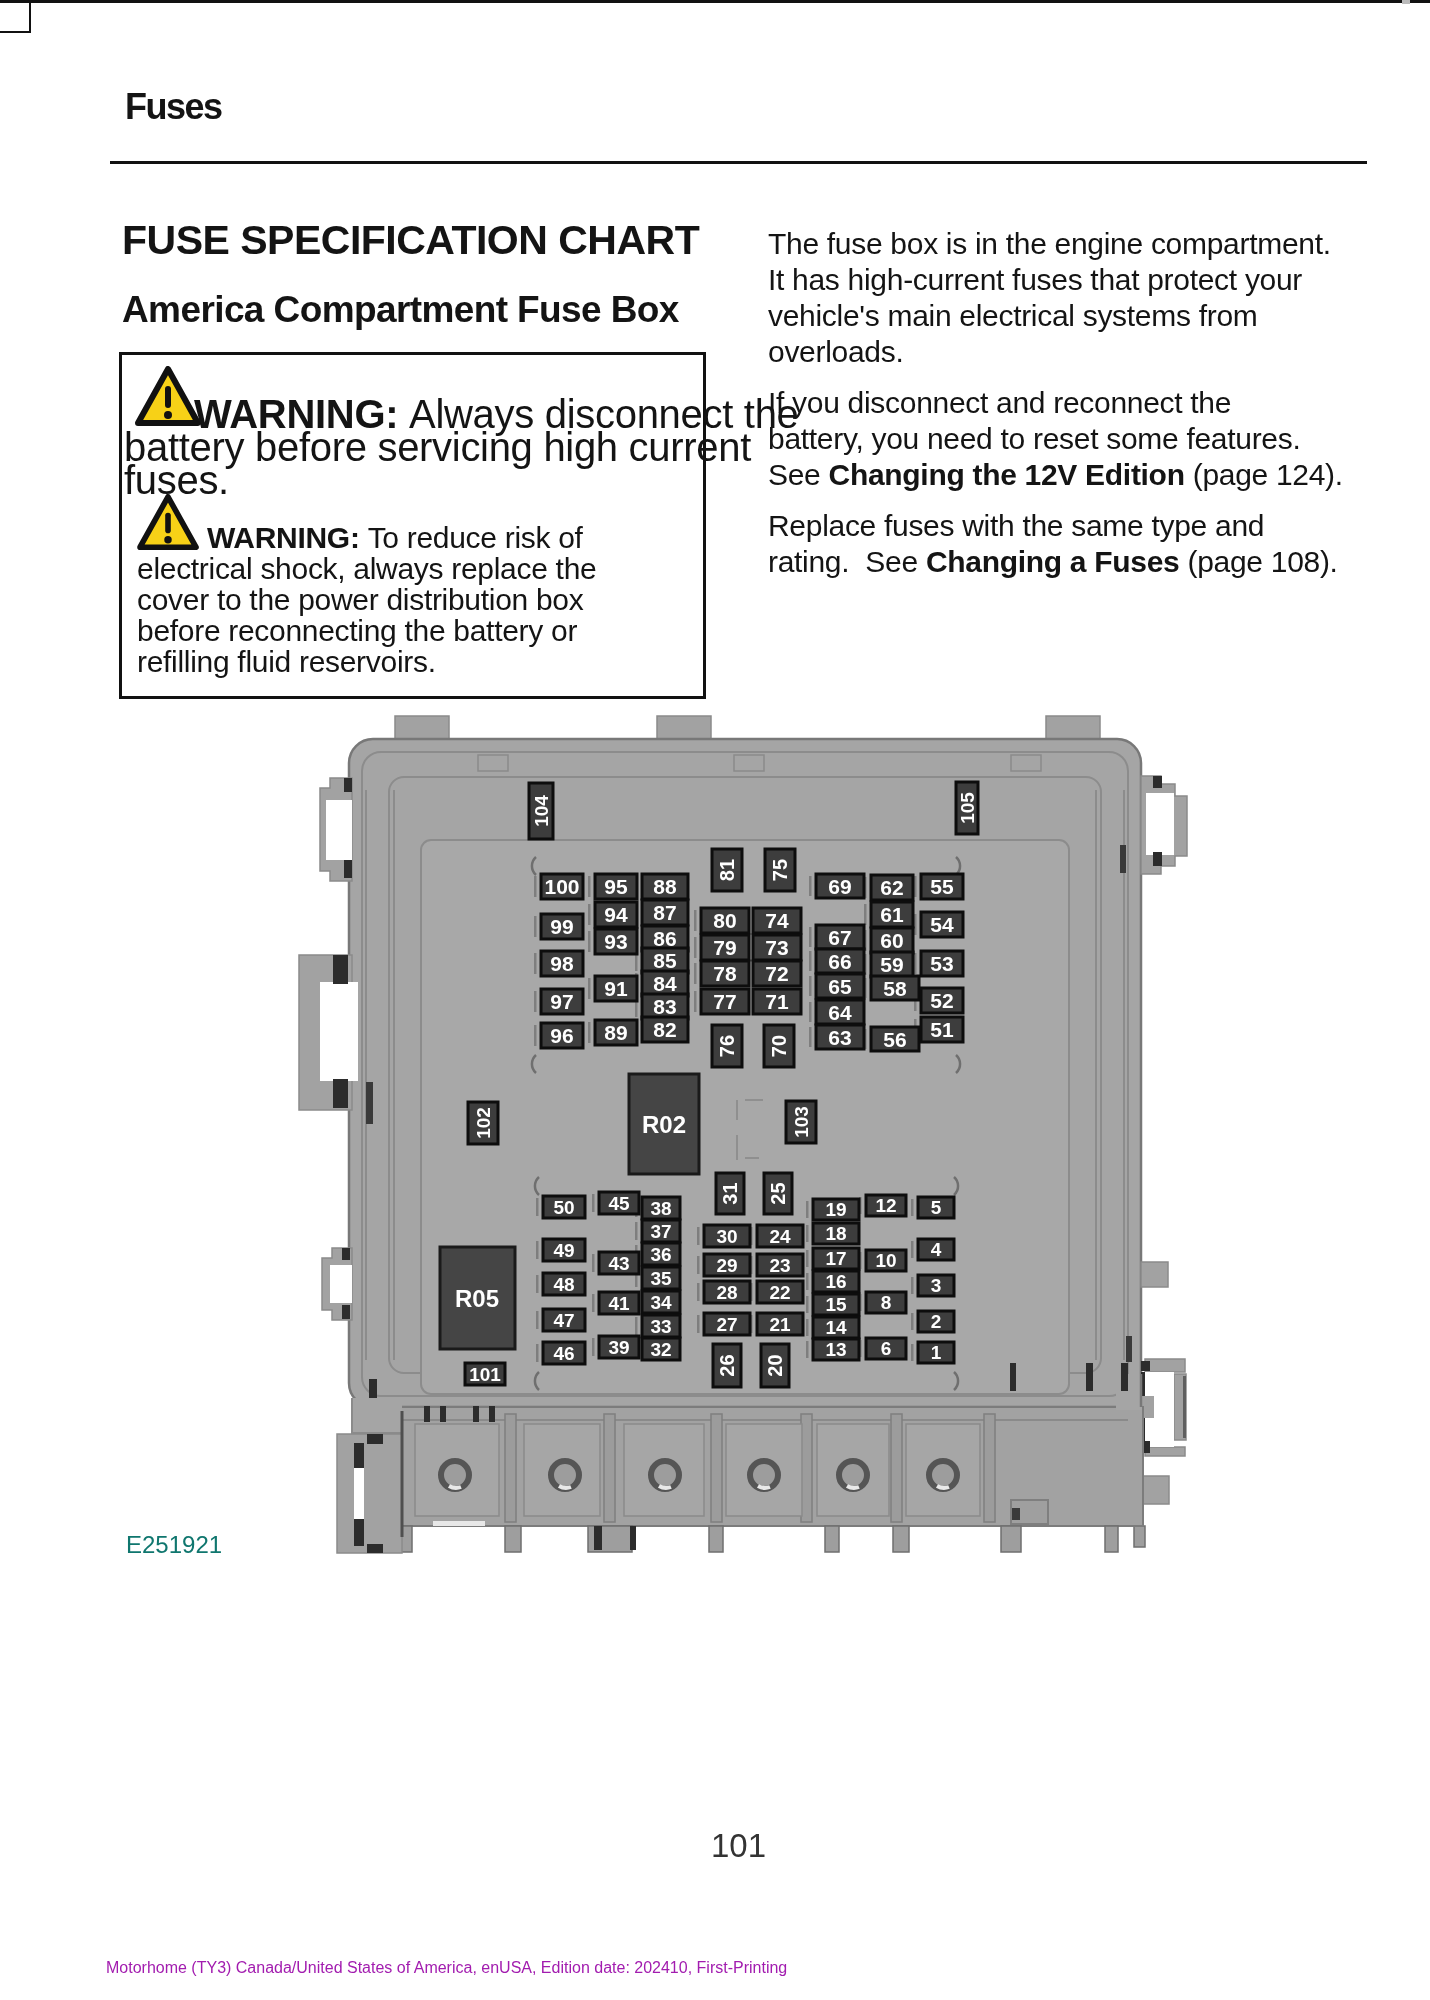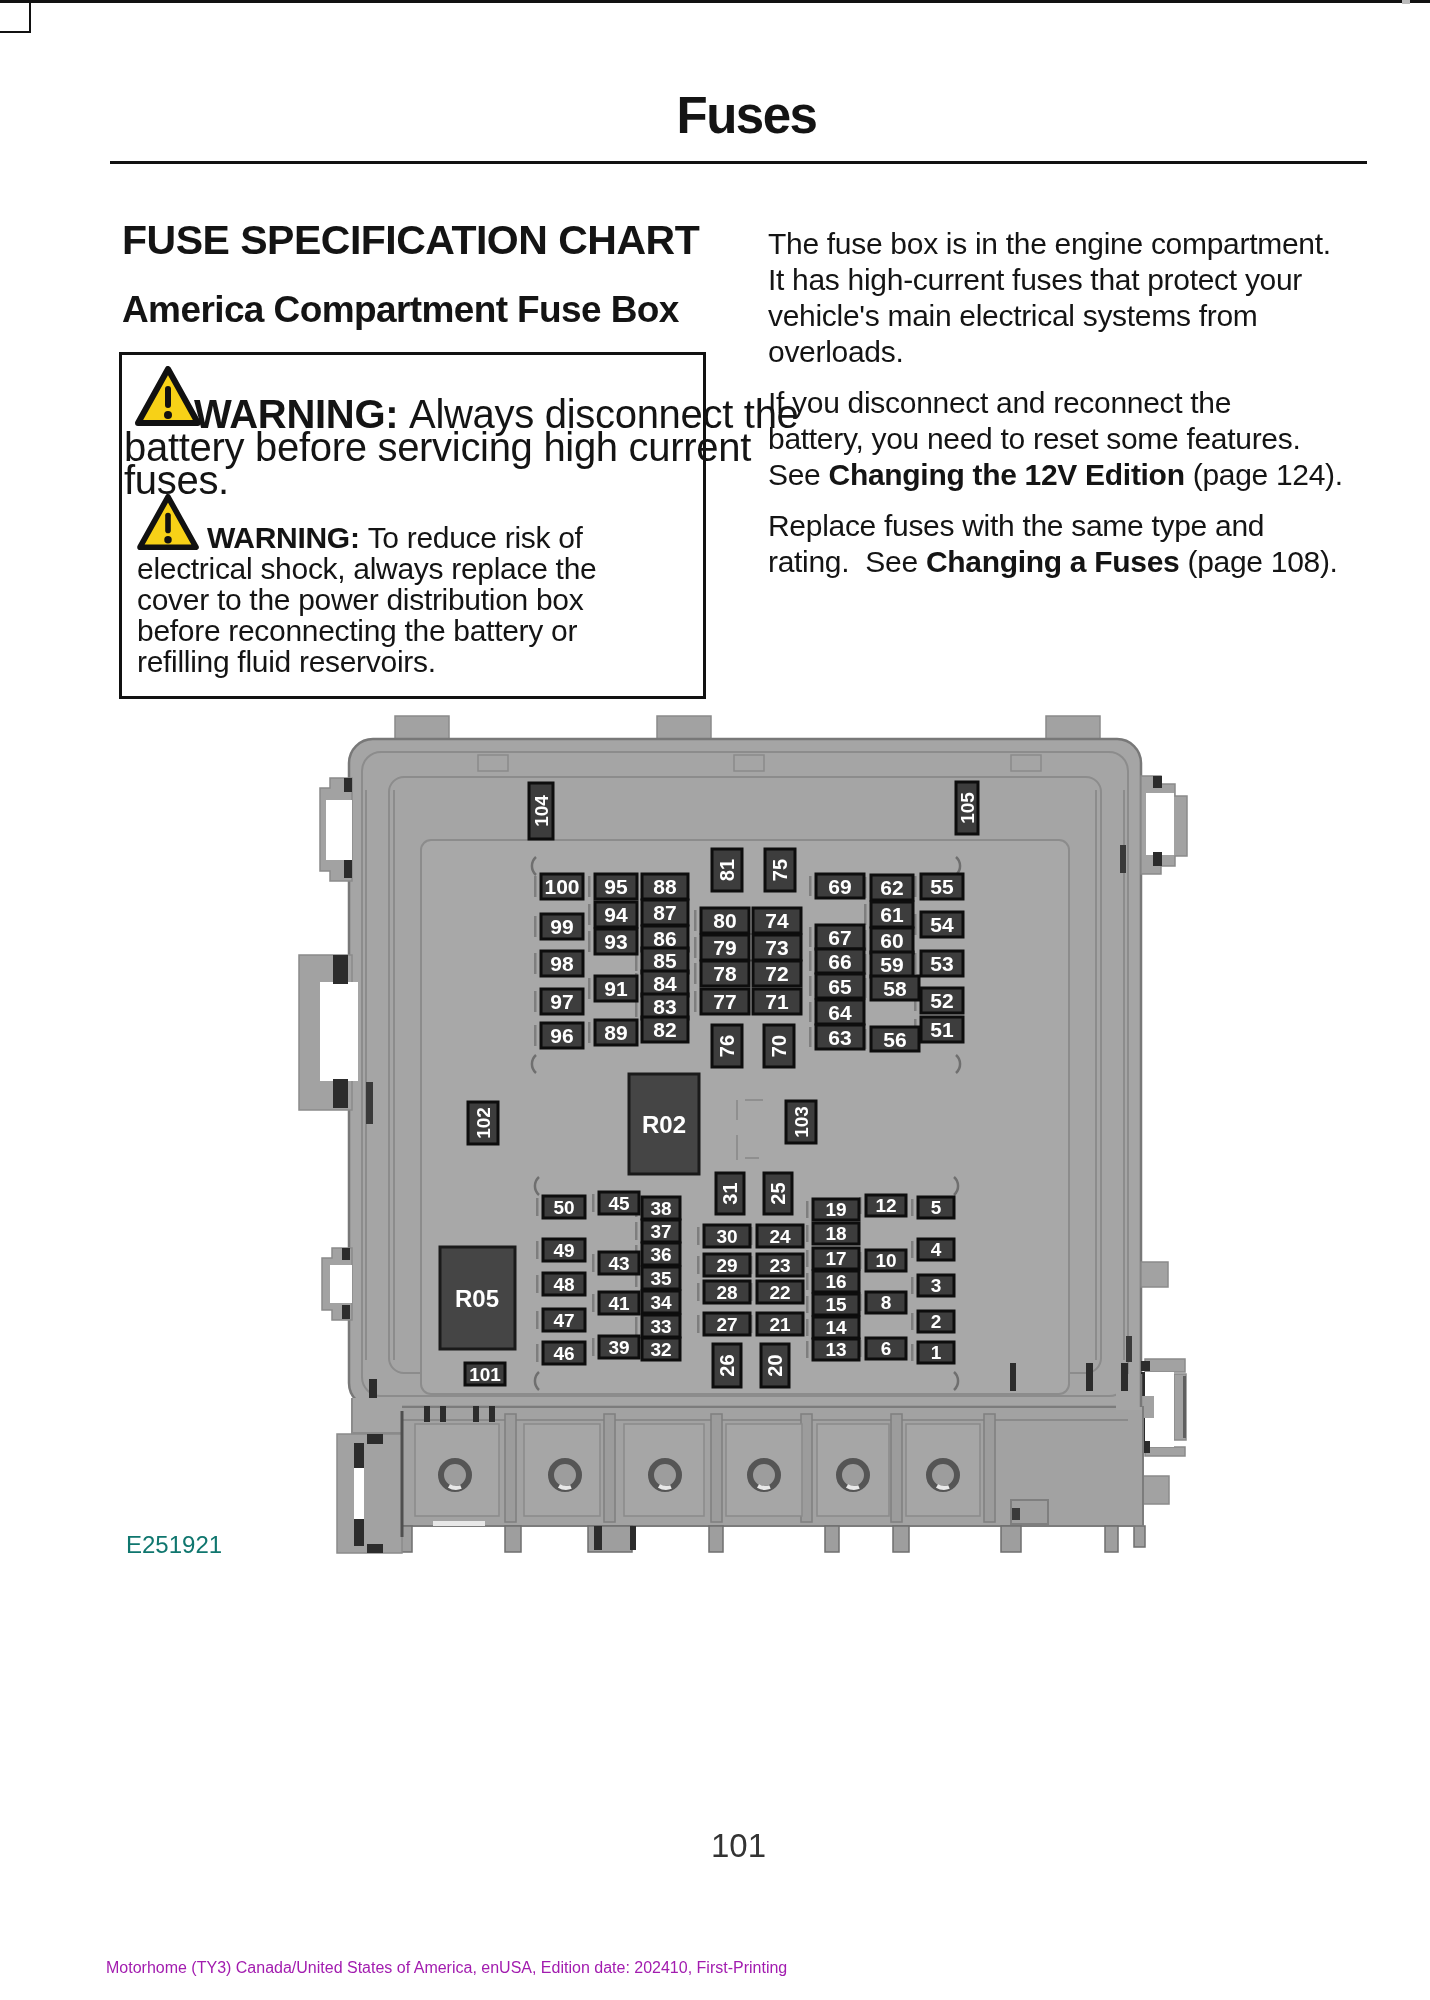--- a/index.html
+++ b/index.html
@@ -7,21 +7,21 @@
          font-family:"Liberation Sans", sans-serif; color:#141414; }
   .abs { position:absolute; }
   .b { font-weight:bold; }
 </style>
 </head>
 <body>
   <div class="abs" style="left:0;top:0;width:1430px;height:3px;background:#111"></div>
   <div class="abs" style="left:0;top:0;width:29px;height:31px;border-right:2.5px solid #111;border-bottom:2.5px solid #111"></div>
   <div class="abs" style="left:1402px;top:0;width:8px;height:4px;background:#bbb"></div>
 
-  <div class="abs b" style="left:118px;top:86px;width:1257px;text-align:center;font-size:51px;letter-spacing:-1.5px">Fuses</div>
+  <div class="abs b" style="left:125px;top:86px;width:1257px;text-align:left;font-size:36px;letter-spacing:-1.5px">Fuses</div>
   <div class="abs" style="left:110px;top:161px;width:1257px;height:3px;background:#111"></div>
 
   <div class="abs b" style="left:122px;top:217px;font-size:41px;letter-spacing:-0.5px">FUSE SPECIFICATION CHART</div>
   <div class="abs b" style="left:122px;top:289px;font-size:37px;letter-spacing:-0.6px">America Compartment Fuse Box</div>
 
   <div class="abs" style="left:119px;top:352px;width:581px;height:341px;border:3px solid #111"></div>
   <svg class="abs" style="left:135px;top:366px" width="66" height="60" viewBox="0 0 66 60">
     <path d="M33 3 L63 57 L3 57 Z" fill="#f7d117" stroke="#111" stroke-width="6" stroke-linejoin="round"></path>
     <rect x="30" y="20" width="6" height="22" rx="3" fill="#111"></rect>
     <circle cx="33" cy="49" r="4" fill="#111"></circle>

